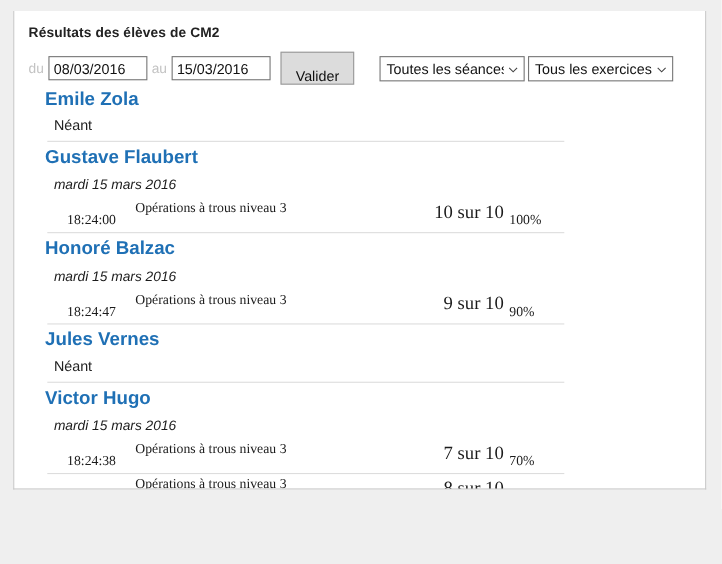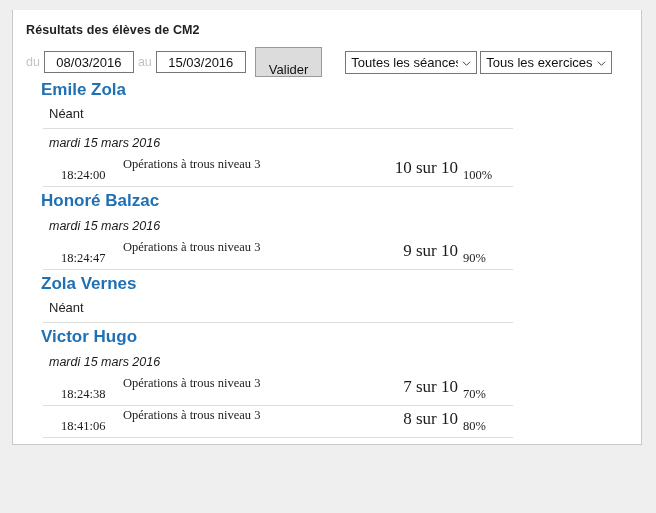--- a/index.html
+++ b/index.html
@@ -58,21 +58,20 @@
     font-family: "Liberation Sans", sans-serif;
     font-size: 13px;
     color: #111;
     width: 90px;
     height: 22px;
     box-sizing: border-box;
     border: 1px solid #767676;
     background: #ffffff;
     padding: 1px 4px;
     outline: none;
-    text-align: center;
   }
   .validate-btn {
     font-family: "Liberation Sans", sans-serif;
     font-size: 13px;
     color: #111;
     margin-left: 9px;
     height: 23px;
     padding: 14px 13px;
     box-sizing: border-box;
     background: #dcdcdc;
@@ -229,20 +228,21 @@
     </div>
   </div>
 
   <div class="results" id="results-list">
       <div class="student-block">
         <div class="student-name">Emile Zola</div>
         <div class="empty-row">Néant</div>
         <div class="divider"></div>
       </div>
       <div class="student-block">
+        <div class="student-name">Gustave Flaubert</div>
         <div class="session-date">mardi 15 mars 2016</div>
         <div class="attempt-row">
           <span class="attempt-time">18:24:00</span>
           <span class="attempt-label">Opérations à trous niveau 3</span>
           <span class="attempt-score">10 sur 10</span>
           <span class="attempt-pct">100%</span>
         </div>
         <div class="divider"></div>
       </div>
       <div class="student-block">
@@ -250,21 +250,21 @@
         <div class="session-date">mardi 15 mars 2016</div>
         <div class="attempt-row">
           <span class="attempt-time">18:24:47</span>
           <span class="attempt-label">Opérations à trous niveau 3</span>
           <span class="attempt-score">9 sur 10</span>
           <span class="attempt-pct">90%</span>
         </div>
         <div class="divider"></div>
       </div>
       <div class="student-block">
-        <div class="student-name">Zola Vernes</div>
+        <div class="student-name">Jules Vernes</div>
         <div class="empty-row">Néant</div>
         <div class="divider"></div>
       </div>
       <div class="student-block">
         <div class="student-name">Victor Hugo</div>
         <div class="session-date">mardi 15 mars 2016</div>
         <div class="attempt-row">
           <span class="attempt-time">18:24:38</span>
           <span class="attempt-label">Opérations à trous niveau 3</span>
           <span class="attempt-score">7 sur 10</span>

